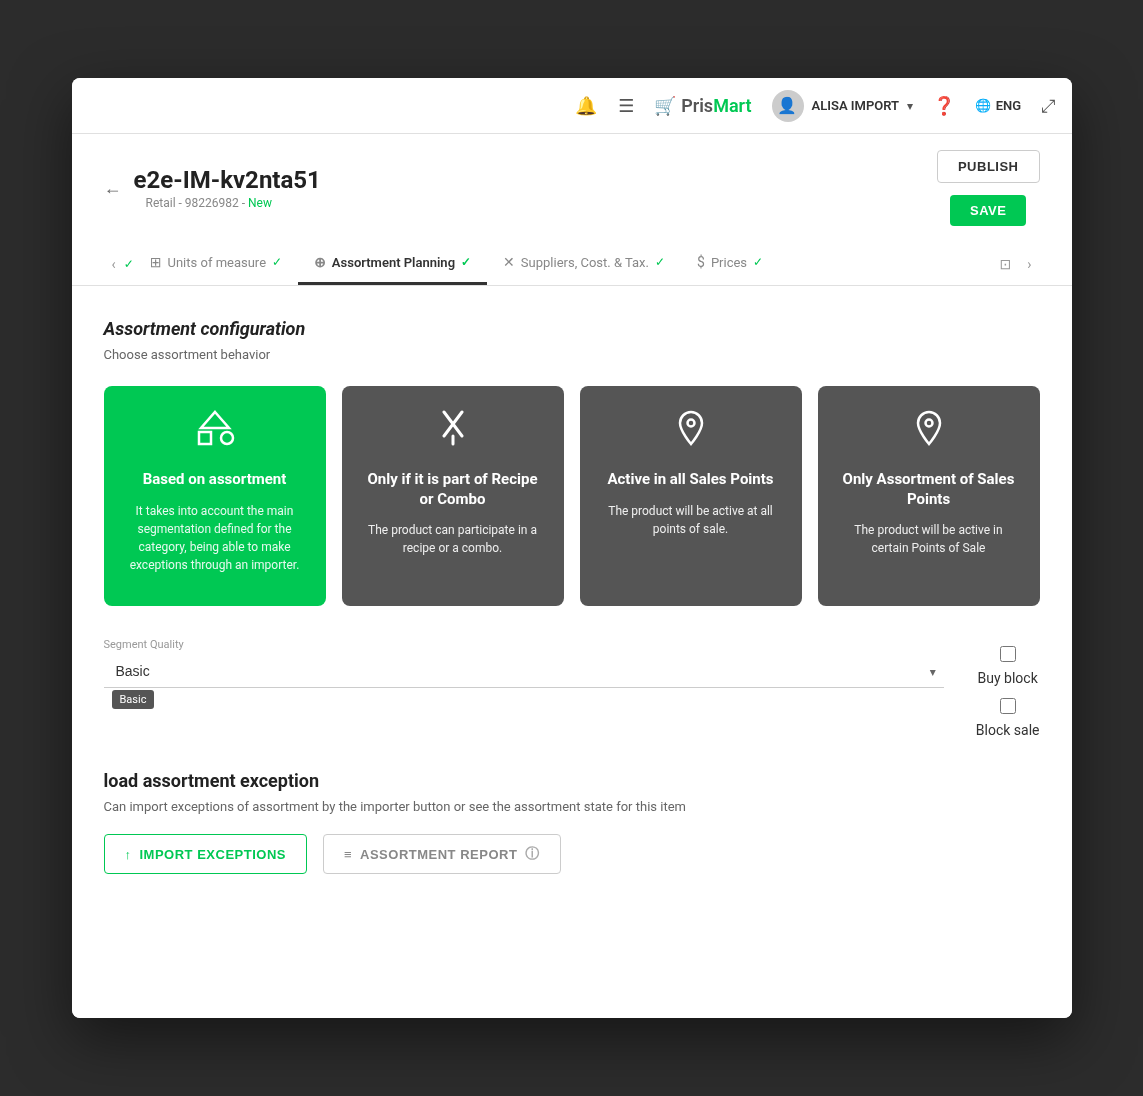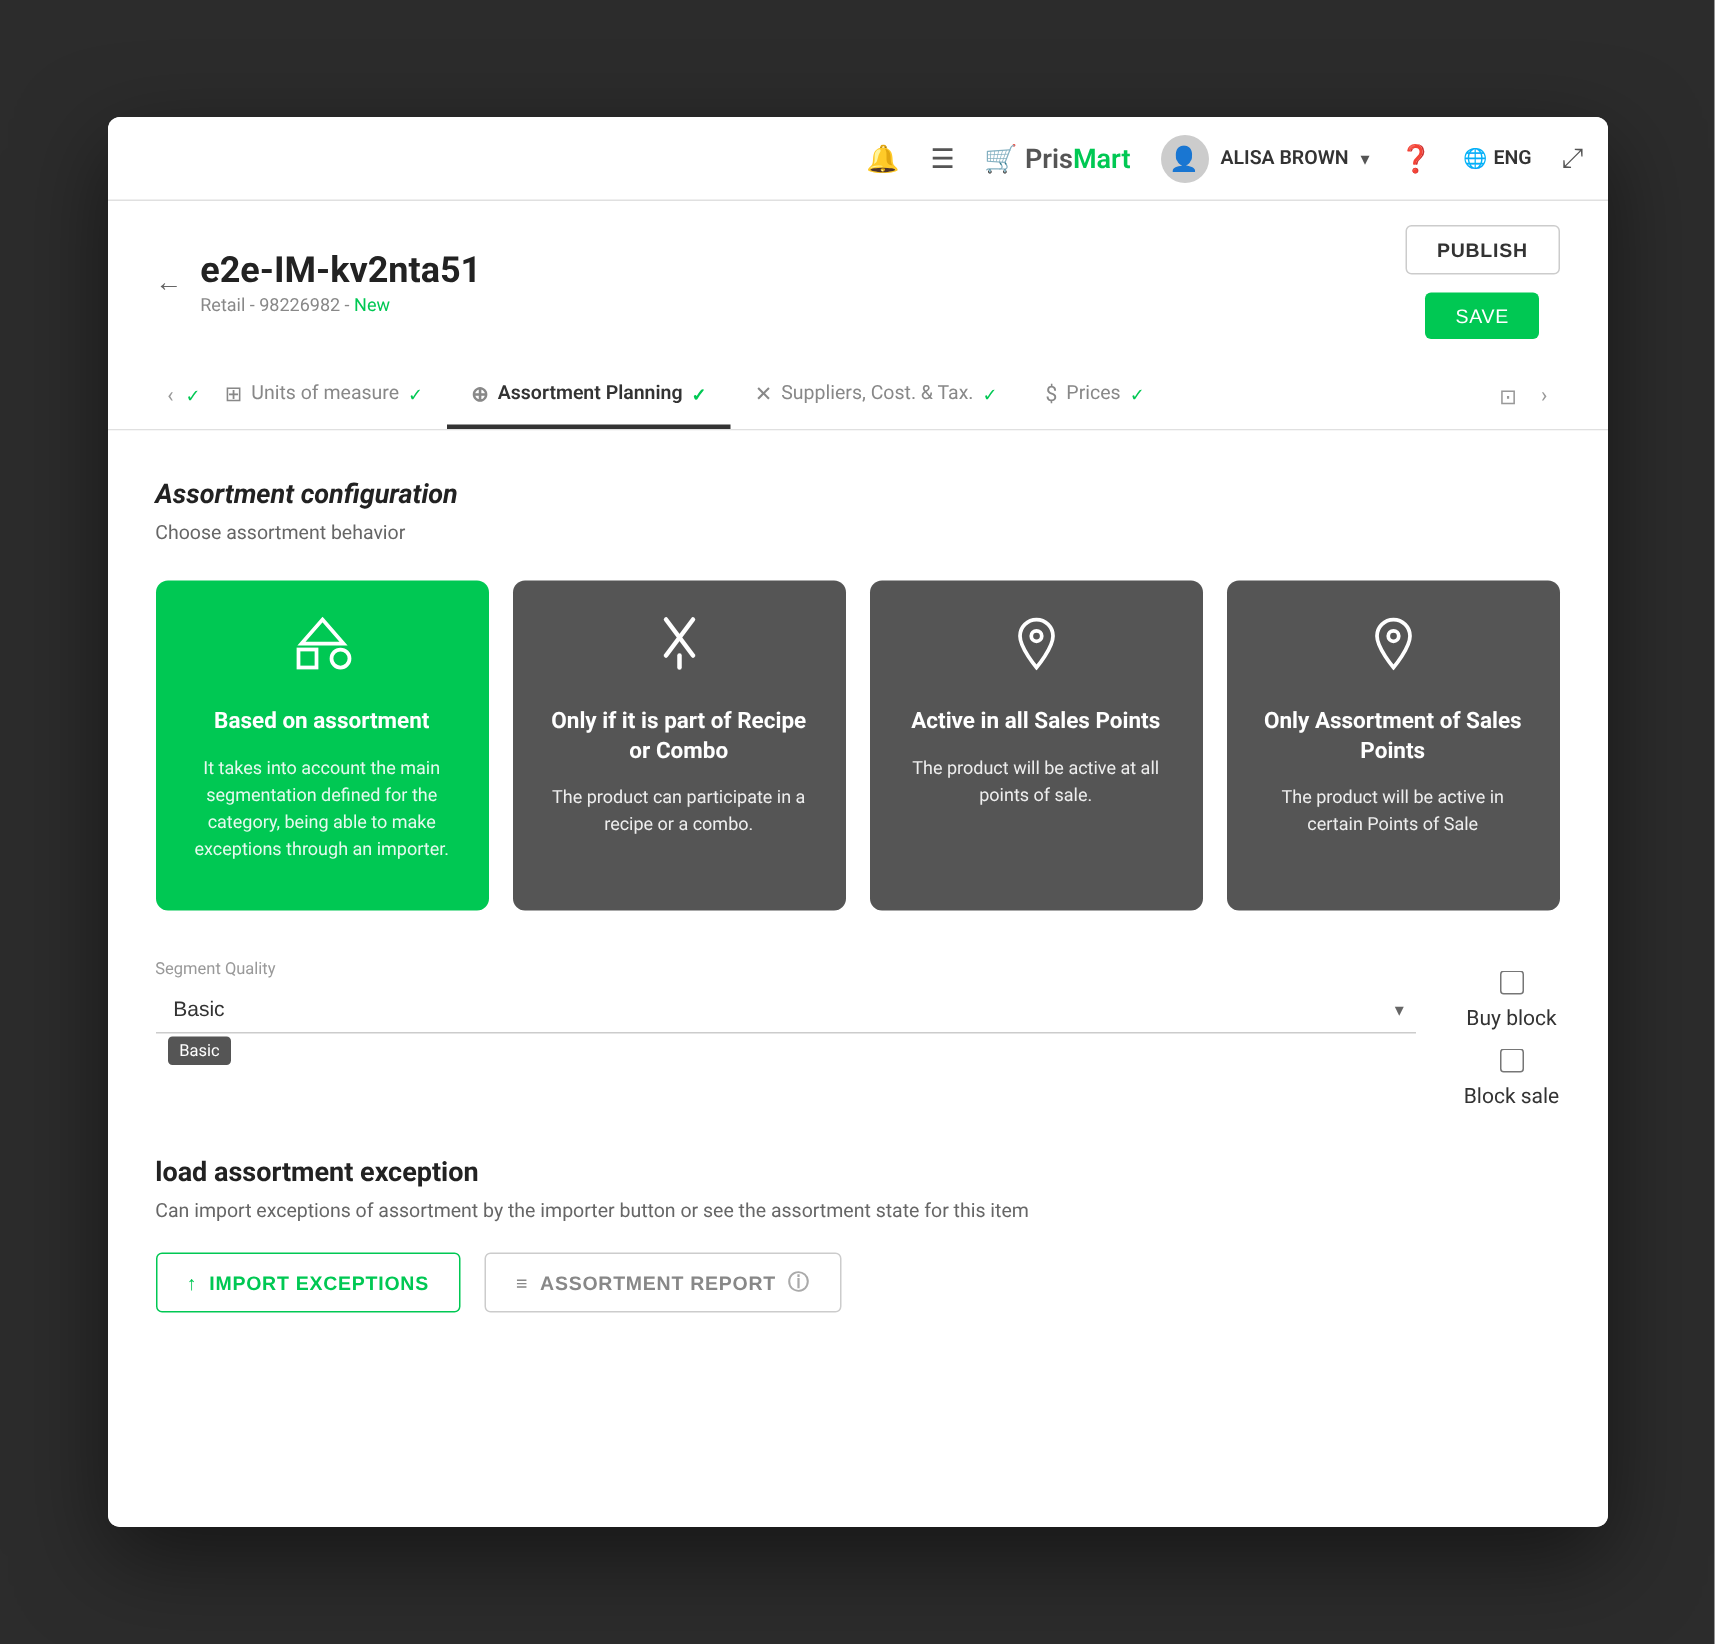--- a/index.html
+++ b/index.html
@@ -106,20 +106,21 @@
     .page-title-area {}
     .page-title {
       font-size: 24px;
       font-weight: 700;
       color: #222;
     }
     .page-subtitle {
       font-size: 12px;
       color: #888;
       margin-top: 2px;
+      margin-left: 12px;
     }
     .page-subtitle .new-badge {
       color: #00c853;
     }
     .header-actions {
       display: flex;
       gap: 12px;
       align-items: center;
       flex-direction: column;
     }
@@ -131,21 +132,21 @@
       font-weight: 700;
       padding: 8px 20px;
       border-radius: 4px;
       cursor: pointer;
       letter-spacing: 0.5px;
     }
     .btn-save {
       background: #00c853;
       color: white;
       font-size: 13px;
-      font-weight: 400;
+      font-weight: 700;
       padding: 8px 20px;
       border-radius: 4px;
       cursor: pointer;
       border: none;
       letter-spacing: 0.5px;
     }
 
     
     .tabs-row {
       display: flex;
@@ -373,21 +374,21 @@
     <span class="topbar-icon">🔔</span>
 
     <span class="topbar-icon">☰</span>
 
     <div class="brand">
       <span class="brand-pris">🛒 </span><span class="brand-pris">Pris</span><span class="brand-mart">Mart</span>
     </div>
 
     <div class="topbar-user">
       <div class="avatar-circle">👤</div>
-      <span class="user-name">ALISA BROWN</span>
+      <span class="user-name">ALISA IMPORT</span>
       <span class="user-caret">▾</span>
     </div>
 
     <span class="topbar-icon">❓</span>
 
     <div class="lang">
       <span>🌐</span>
       <span>ENG</span>
     </div>
 

